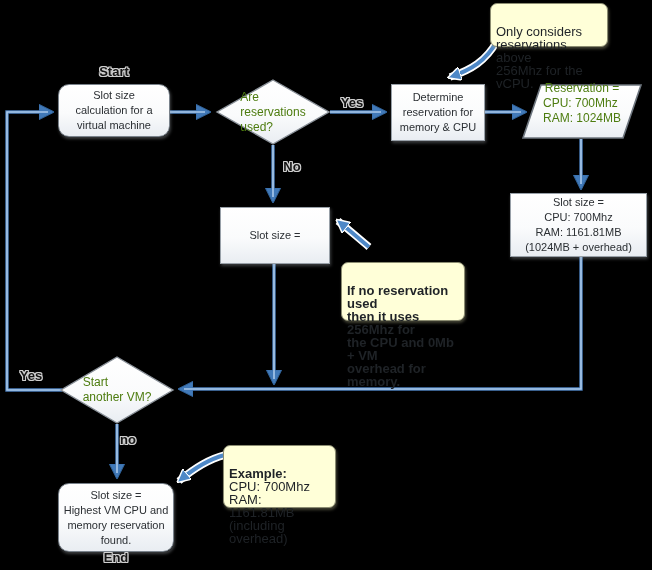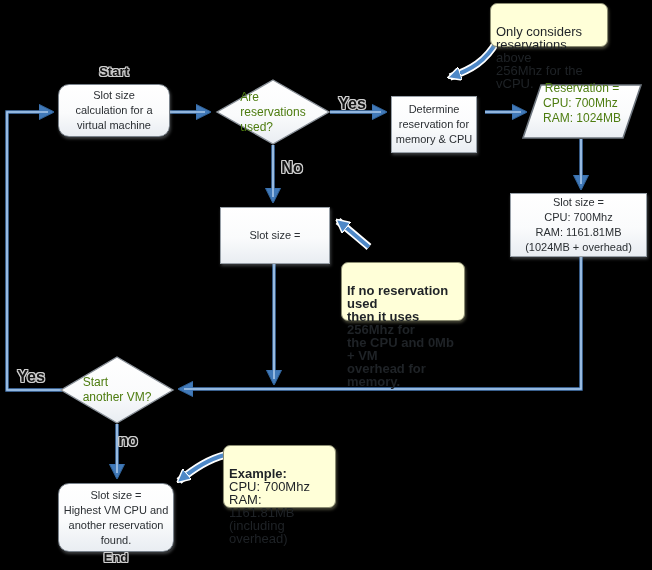--- a/index.html
+++ b/index.html
@@ -34,21 +34,21 @@
   .note.bold{font-weight:700;}
   .note .title{font-weight:700;}
   
   .flow-label{
     position:absolute;font-weight:700;color:#151515;text-align:center;
     text-shadow:-1px -1px 0 #cfcfcf,0 -1px 0 #cfcfcf,1px -1px 0 #cfcfcf,
                 -1px 0 0 #cfcfcf,1px 0 0 #cfcfcf,
                 -1px 1px 0 #cfcfcf,0 1px 0 #cfcfcf,1px 1px 0 #cfcfcf;
   }
   .flow-label.big{font-size:13px;}
-  .flow-label.small{font-size:16px;}
+  .flow-label.small{font-size:13px;}
 </style>
 </head>
 <body>
 
 <div class="canvas">
 
   <svg class="layer" width="652" height="570" viewBox="0 0 652 570">
     <defs>
       <linearGradient id="shapeGrad" x1="0" y1="0" x2="0" y2="1">
         <stop offset="0" stop-color="#ffffff"></stop>
@@ -99,41 +99,41 @@
     <polygon points="117,357 173,390 117,423 61,390" fill="url(#shapeGrad)" stroke="#8a9199" stroke-width="1.4"></polygon>
     <polygon points="541,85 641,85 623,138 523,138" fill="url(#shapeGrad)" stroke="#6d757e" stroke-width="1.6"></polygon>
   </svg>
 
   <div class="box rounded" style="left:58px;top:84px;width:112px;height:53px;">
     <div class="pre">Slot size
 calculation for a
 virtual machine</div>
   </div>
 
-  <div class="box" style="left:391px;top:84px;width:86px;height:57px;margin-top:12px;">
+  <div class="box" style="left:391px;top:84px;width:94px;height:57px;">
     <div class="pre">Determine
 reservation for
 memory &amp; CPU</div>
   </div>
 
   <div class="box" style="left:510px;top:193px;width:137px;height:64px;">
     <div class="title">Slot size =</div>
     <div class="pre">CPU: 700Mhz
 RAM: 1161.81MB
 (1024MB + overhead)</div>
   </div>
 
   <div class="box" style="left:220px;top:207px;width:110px;height:57px;">
     <div class="title">Slot size =</div>
   </div>
 
   <div class="box rounded" style="left:58px;top:483px;width:116px;height:69px;">
     <div class="title">Slot size =</div>
     <div class="pre">Highest VM CPU and
-another reservation
+memory reservation
 found.</div>
   </div>
 
   <div class="shape-text pre" style="left:217px;top:89px;width:112px;height:46px;">Are
 reservations
 used?</div>
 
   <div class="shape-text pre" style="left:61px;top:374px;width:112px;height:32px;">Start
 another VM?</div>
 

